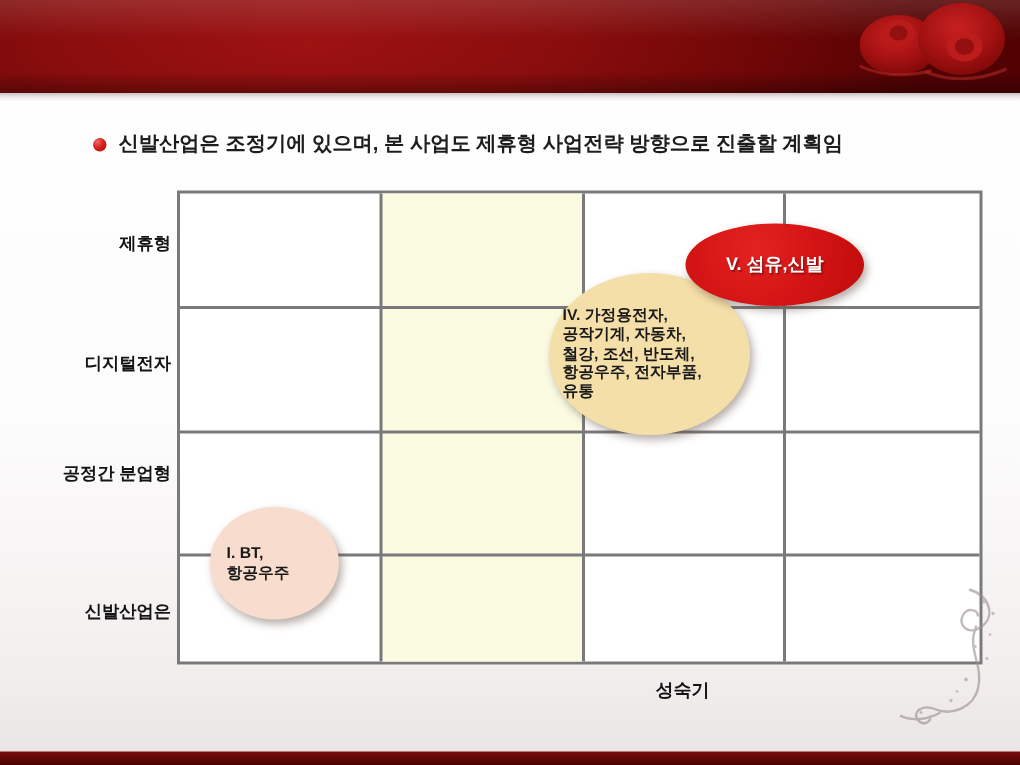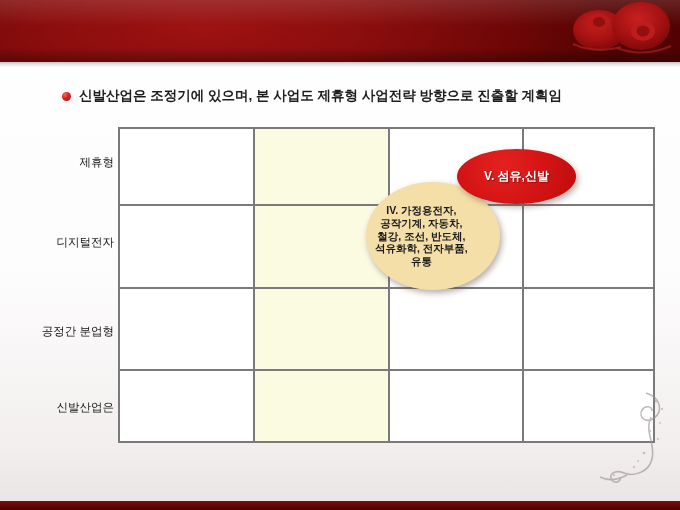--- a/index.html
+++ b/index.html
@@ -103,21 +103,21 @@
     height: 2px;
     background: #7a7a7a;
   }
 
   
   .y-label {
     position: absolute;
     right: 566px;         
     text-align: center;
     font-size: 11.5px;
-    font-weight: normal;
+    font-weight: bold;
     color: #141414;
     white-space: nowrap;
   }
   .x-label {
     position: absolute;
     top: 452px;
     text-align: center;
     font-size: 12px;
     font-weight: bold;
     color: #141414;
@@ -125,21 +125,20 @@
   }
 
   
   .bubble {
     position: absolute;
     border-radius: 50%;
     display: flex;
     align-items: center;
     justify-content: flex-start;
     filter: drop-shadow(2px 3px 3px rgba(90,70,60,0.45));
-    text-align: center;
   }
   .bubble-text {
     font-size: 10.5px;
     font-weight: bold;
     line-height: 1.22;
     color: #1a1a1a;
     white-space: pre-line;
   }
 
   #bubble-1 {
@@ -230,50 +229,55 @@
   </div>
   <div id="header-rule"></div>
 
   <div id="subtitle-row">
     <span id="subtitle-bullet"></span>
     <span id="subtitle-text">신발산업은 조정기에 있으며, 본 사업도 제휴형 사업전략 방향으로 진출할 계획임</span>
   </div>
 
   <div class="y-label" style="top:155px">제휴형</div>
   <div class="y-label" style="top:235px">디지털전자</div>
-  <div class="y-label" style="top:324px">공정간 분업형</div>
+  <div class="y-label" style="top:308px">공정간 분업형</div>
   <div class="y-label" style="top:400px">신발산업은</div>
 
   <div id="matrix">
     <div class="col-highlight" style="left:134px; width:135px"></div>
 
     <div class="gridline-v" style="left:133px"></div>
     <div class="gridline-v" style="left:268px"></div>
     <div class="gridline-v" style="left:402px"></div>
 
     <div class="gridline-h" style="top:75px"></div>
     <div class="gridline-h" style="top:158px"></div>
     <div class="gridline-h" style="top:240px"></div>
   </div>
 
+  <div id="bubble-1" class="bubble">
+    <span class="bubble-text">I. BT,
+항공우주</span>
+  </div>
 
 
 
   <div id="bubble-4" class="bubble">
     <span class="bubble-text">IV. 가정용전자,
 공작기계, 자동차,
 철강, 조선, 반도체,
-석유화학, 전자부품,
+항공우주, 전자부품,
 유통</span>
   </div>
 
   <div id="bubble-5" class="bubble">
     <span class="bubble-text">V. 섬유,신발</span>
   </div>
 
+  <div class="x-label" style="left:388px; width:134px">성숙기</div>
 
   <svg id="ornament" viewBox="0 0 78 105" preserveAspectRatio="none">
     <g fill="none" stroke="#9a9090" stroke-width="1.6">
       <path d="M52 6 C66 10 70 24 60 31 C52 37 44 30 48 23 C51 18 58 19 58 24"></path>
       <path d="M57 30 C50 46 62 56 58 72 C55 85 40 90 30 86"></path>
       <path d="M30 86 C20 82 14 88 18 93 C21 97 27 95 26 90"></path>
       <path d="M33 88 C24 93 14 94 6 90"></path>
     </g>
     <g fill="#a89e9e">
       <circle cx="62" cy="14" r="1.4"></circle>

